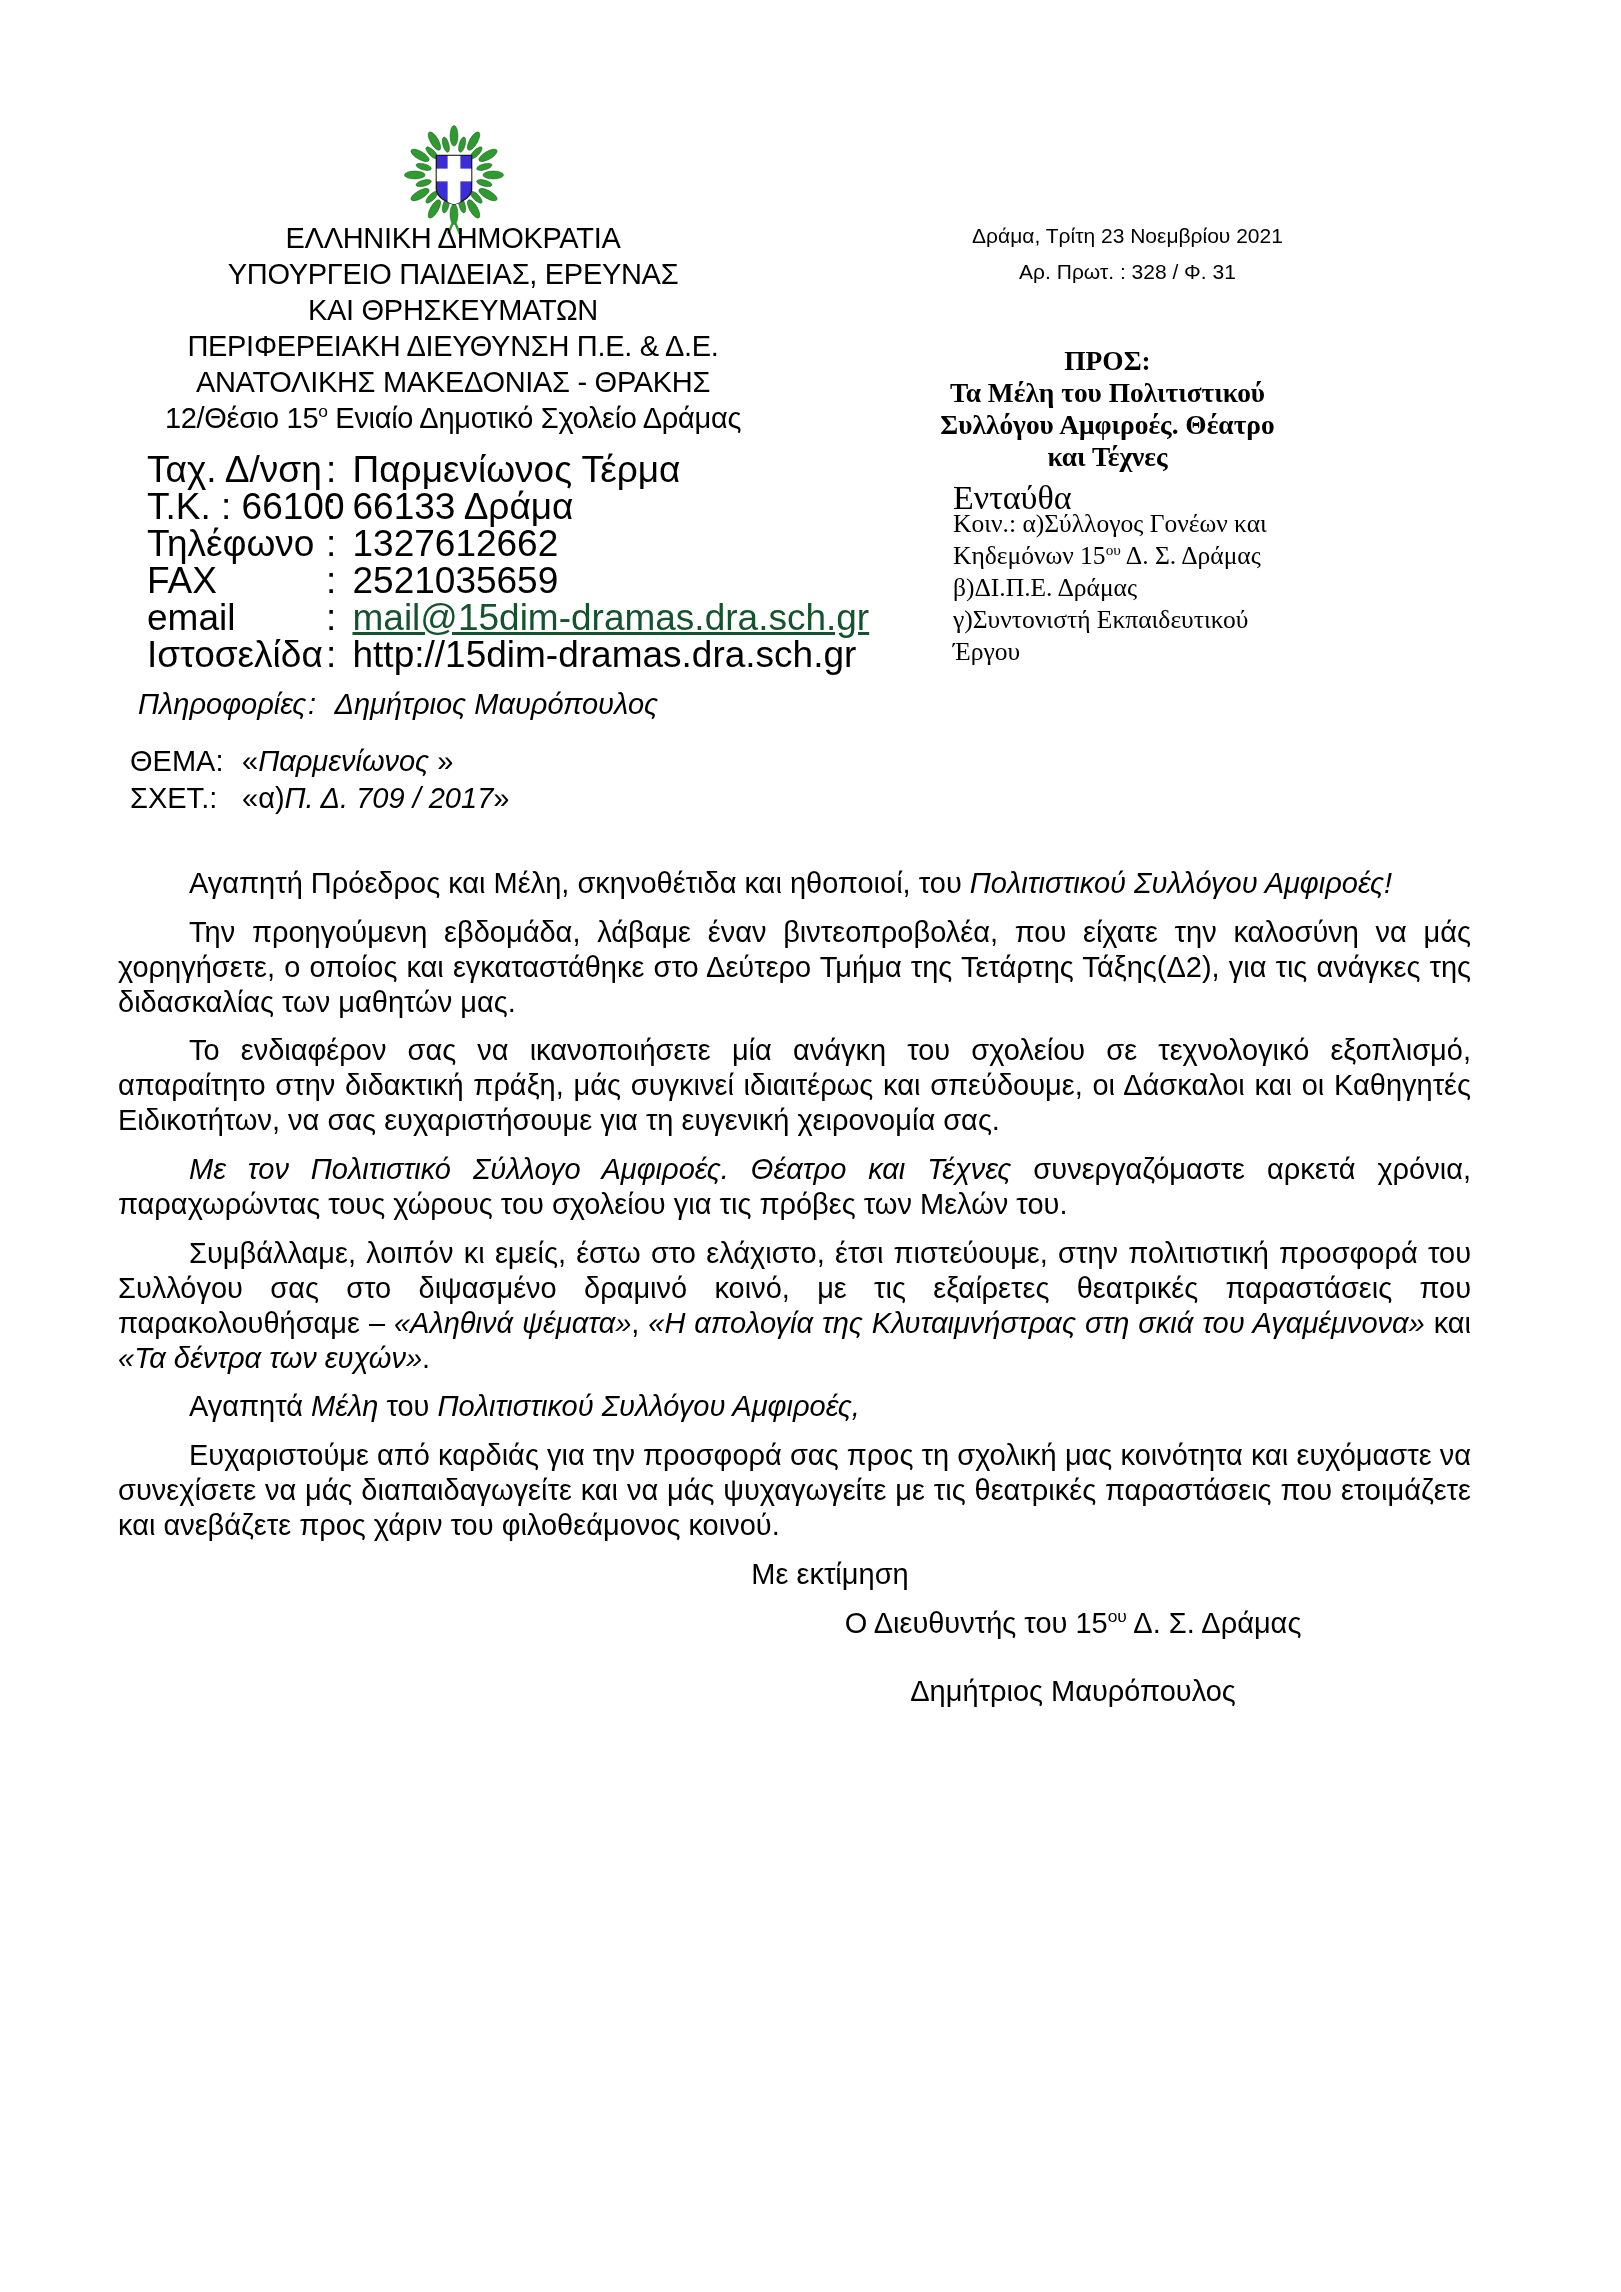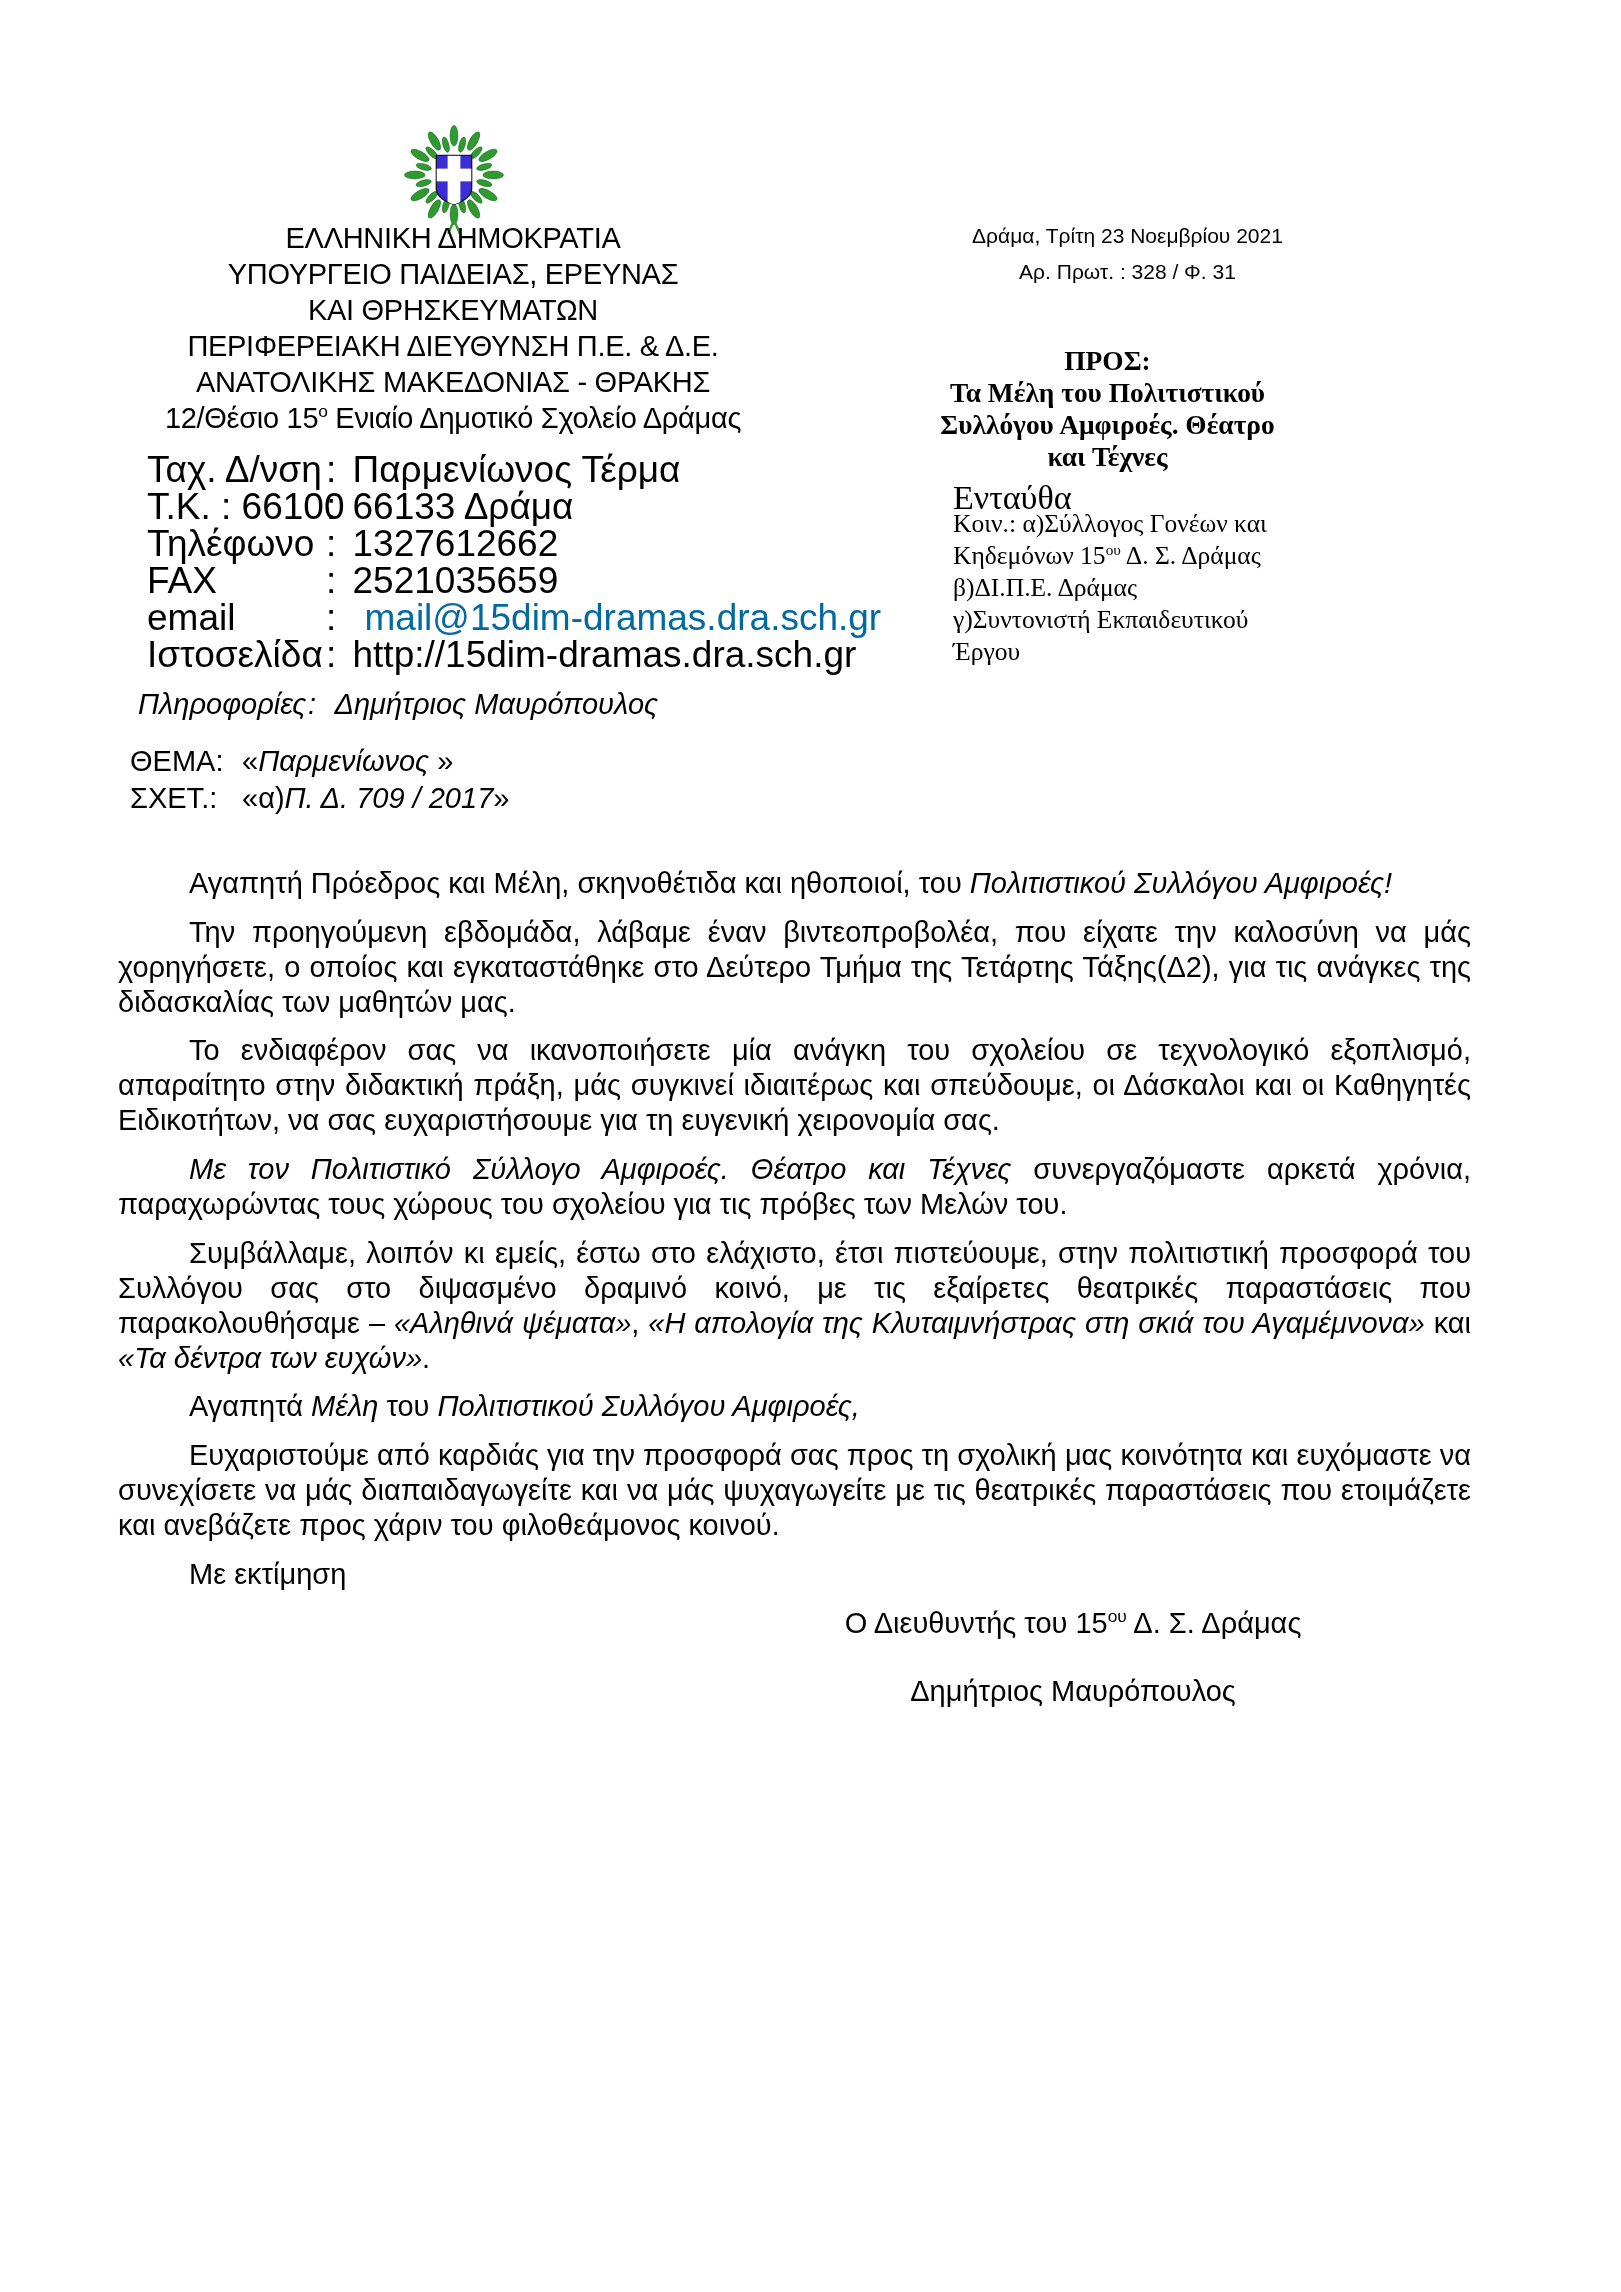--- a/index.html
+++ b/index.html
@@ -35,39 +35,39 @@
   .koin {
     position:absolute; left:953px; top:508px; width:338px;
     font-family:"Liberation Serif","DejaVu Serif",serif;
     font-size:25.5px; line-height:32px;
   }
   
   .contact { position:absolute; left:147px; top:451px; font-size:37px; line-height:37px; }
   .crow { white-space:nowrap; }
   .clabel { display:inline-block; width:179px; }
   .ccolon { display:inline-block; width:26.5px; }
-  a.link { color:#0369a1; cursor:pointer;margin-left:12px; }
+  a.link { color:#14532d; text-decoration:underline; cursor:pointer; }
   .inforow {
     position:absolute; left:138px; top:688px;
     font-size:29px; font-style:italic; white-space:nowrap;
   }
   .ilabel { display:inline-block; width:170px; }
   .icolon { display:inline-block; width:26.5px; }
   
   .subjrow { position:absolute; left:130px; top:745px; font-size:29px; white-space:nowrap; }
   .schet   { top:782px; }
   .slabel  { display:inline-block; width:112px; }
   .it { font-style:italic; }
   
   .bodytext {
     position:absolute; left:118px; top:866px; width:1353px;
     font-size:29px; line-height:35px; text-align:justify;
   }
   .bodytext p { margin:0 0 13.7px 0; text-indent:71px; }
-  .bodytext p.closing { text-align:left; }
+  .bodytext p.closing { text-align:center; }
   .sig { margin-left:568px; width:774px; text-align:center; white-space:nowrap; }
   .signame { margin-top:33px; }
   .sup { font-size:0.6em; vertical-align:super; line-height:0; }
 </style>
 </head>
 <body>
 
 <div class="page">
 
   <svg class="emblem" viewBox="0 0 102 124" aria-hidden="true">

